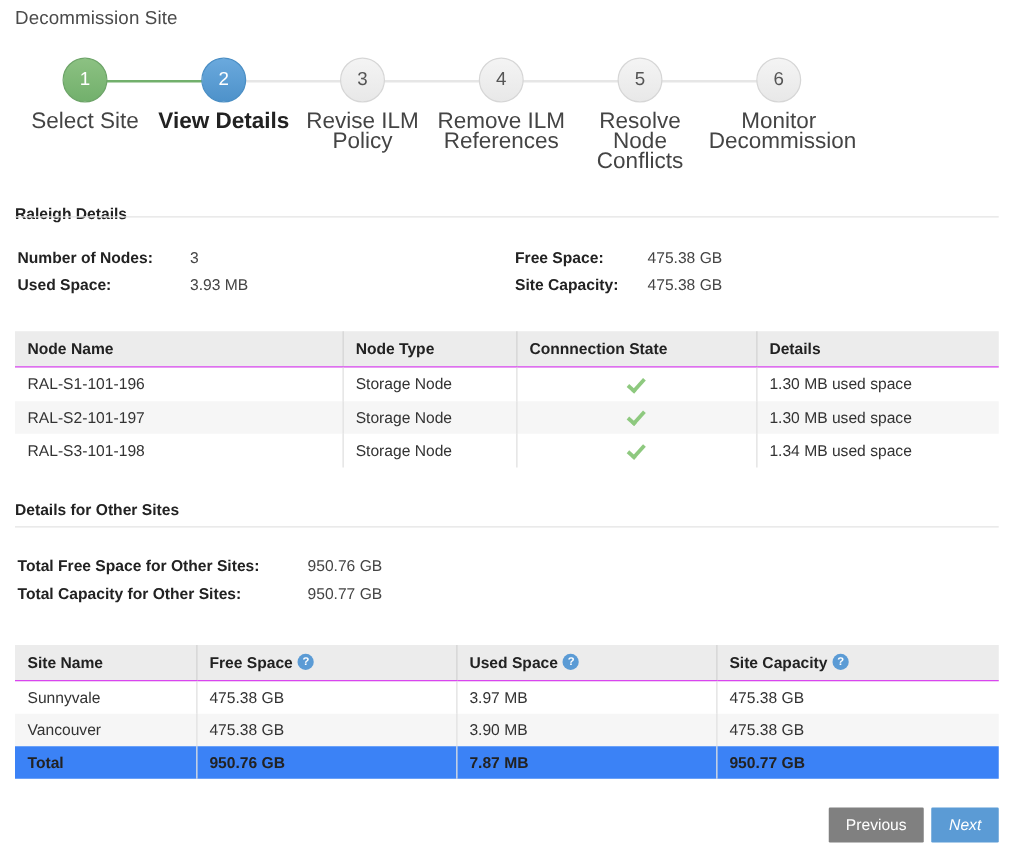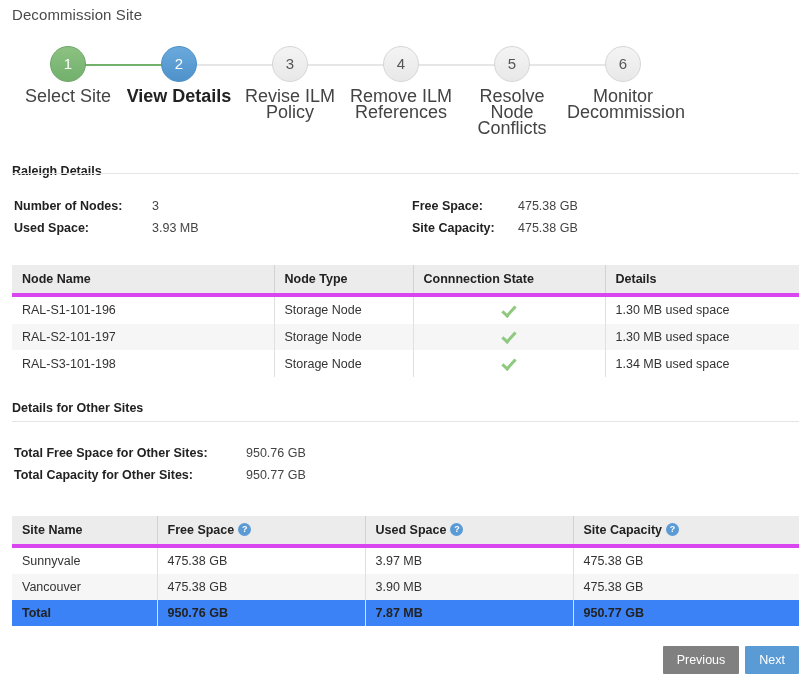--- a/index.html
+++ b/index.html
@@ -119,21 +119,21 @@
     table-layout: fixed;
     background: #ffffff;
   }
   table.grid th {
     background: #ececec;
     color: #222222;
     font-weight: bold;
     text-align: left;
     padding: 7px 10px;
     border-right: 1px solid #d2d2d2;
-    border-bottom: 4px solid #d946ef;
+    border-bottom: 1px solid #d946ef;
     height: 28px;
     vertical-align: middle;
     white-space: nowrap;
   }
   table.grid th:last-child { border-right: none; }
   table.grid td {
     padding: 6px 10px;
     border-right: 1px solid #e0e0e0;
     color: #333333;
     height: 26px;
@@ -200,21 +200,21 @@
     color: #ffffff;
     font-size: 12.5px;
     font-family: "Liberation Sans", sans-serif;
     padding: 0 14px;
     height: 28px;
     line-height: 28px;
     cursor: pointer;
     border-radius: 1px;
   }
   .btn.secondary { background: #808080; }
-  .btn.primary { background: #5b9bd5; }
+  .btn.primary { background: #5b9bd5; font-style: italic; }
 </style>
 </head>
 <body>
 
 <div class="page">
 
   <div class="page-title">Decommission Site</div>
 
   <div class="stepper">
       <div class="connector done" style="left: 73px; width: 77px;"></div>

